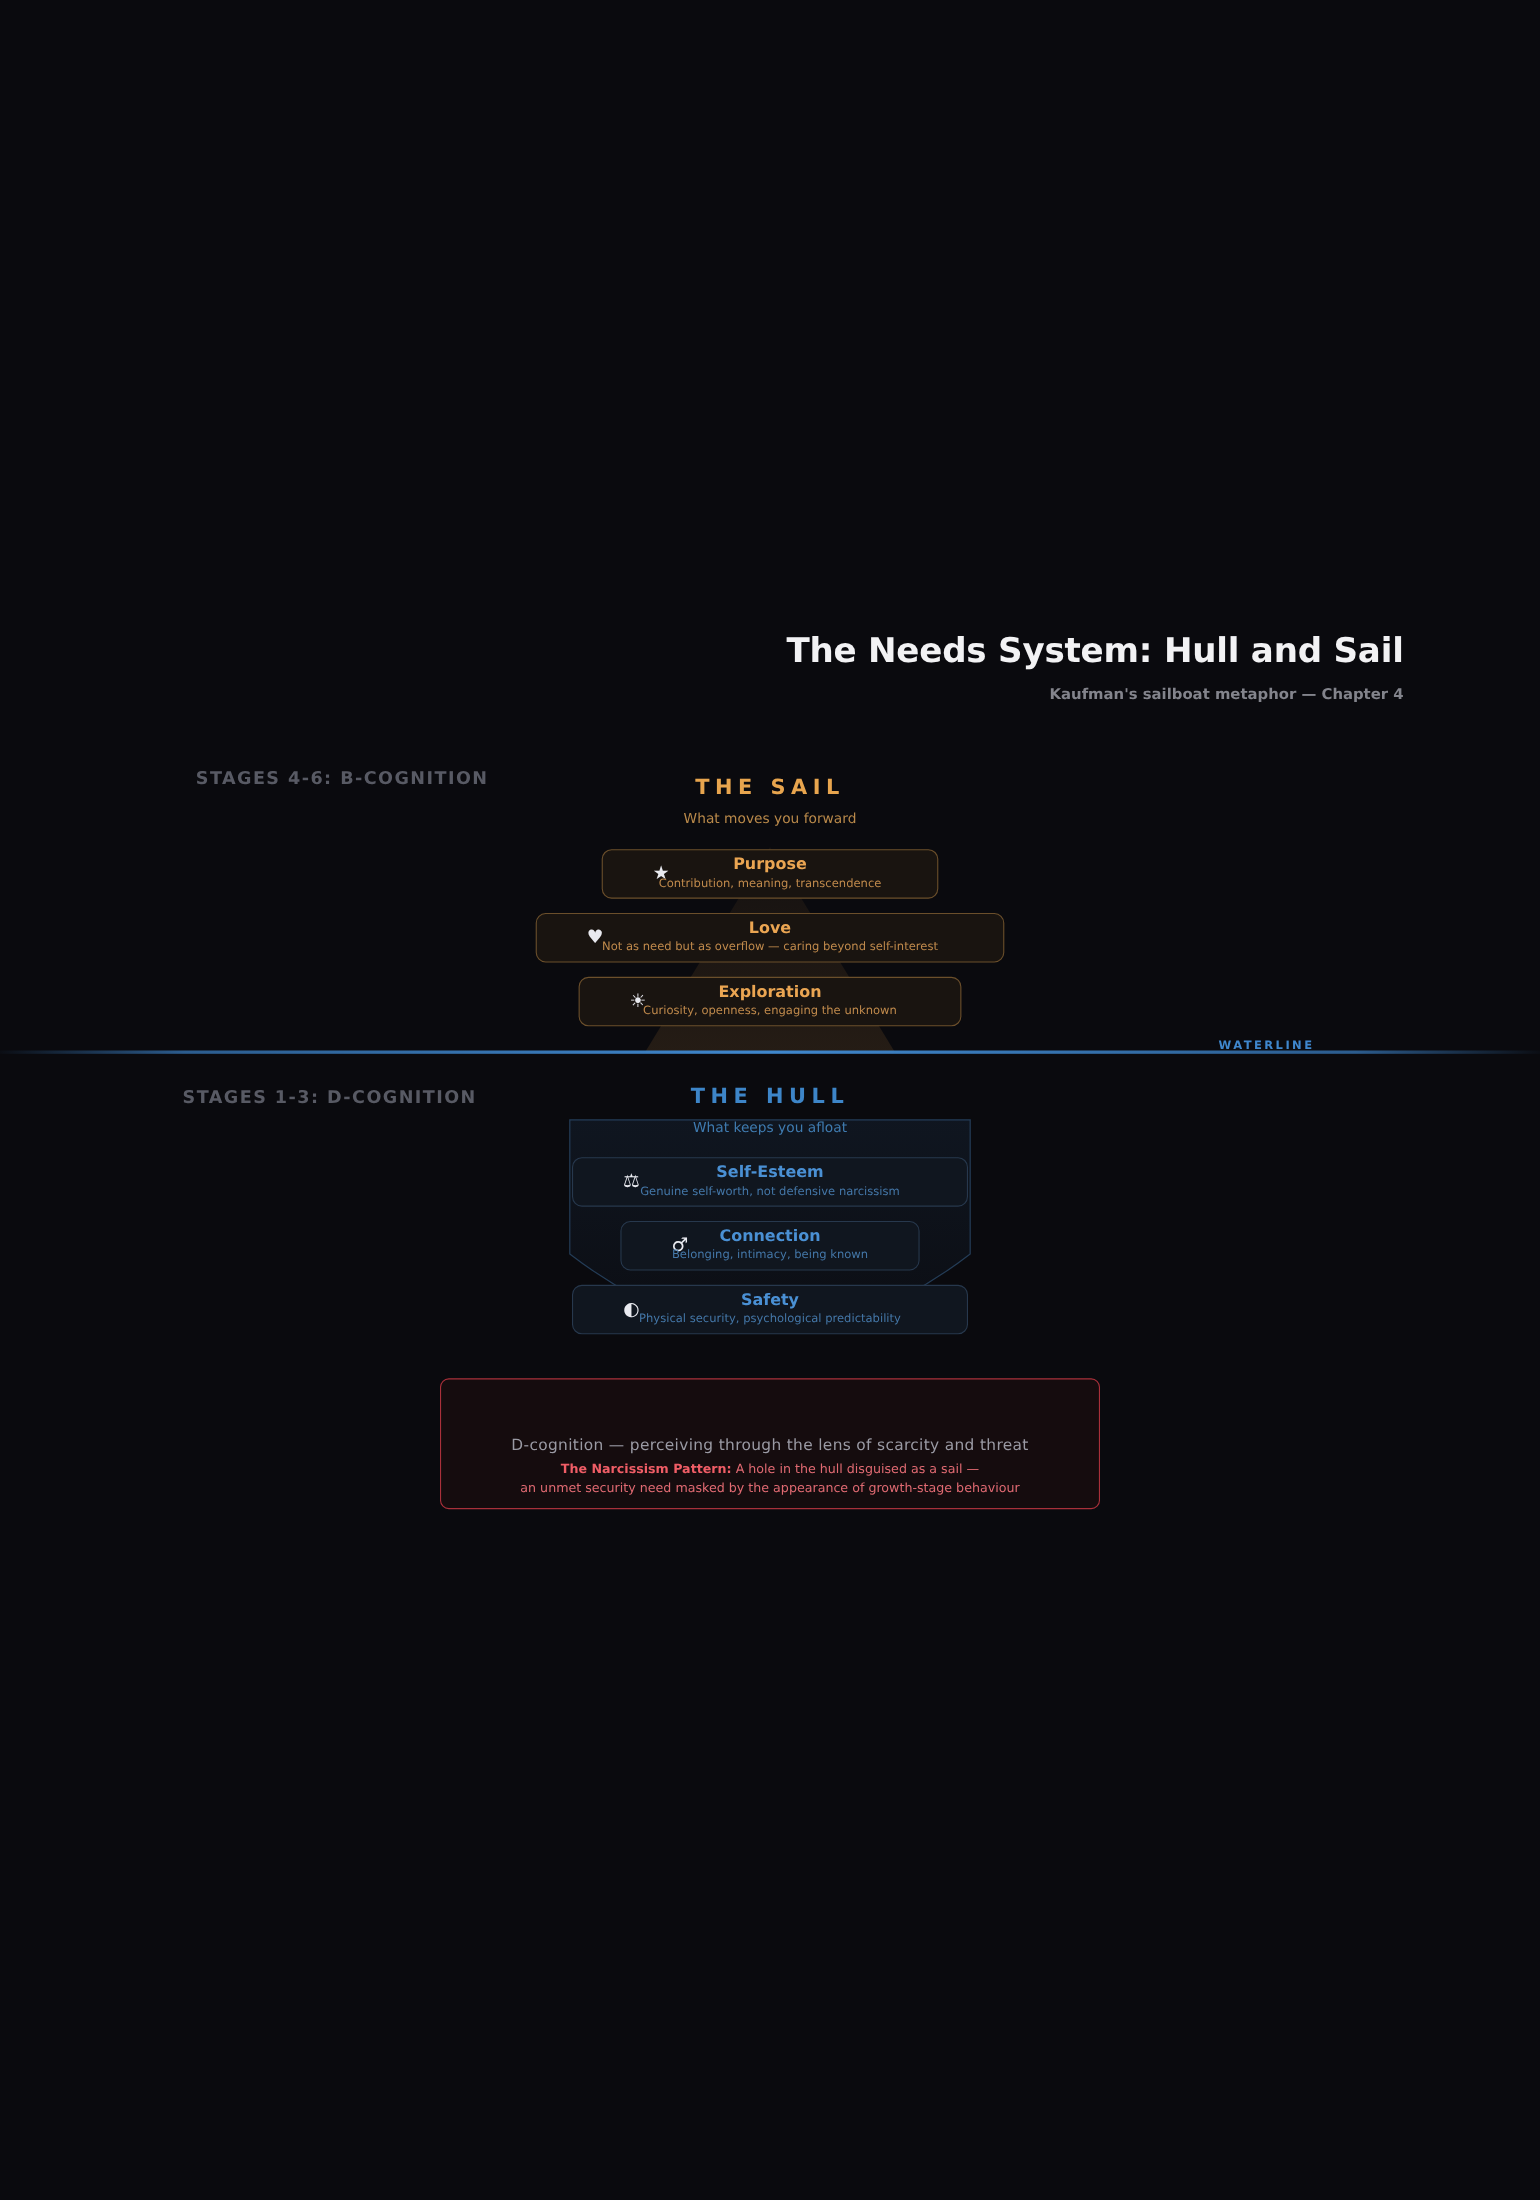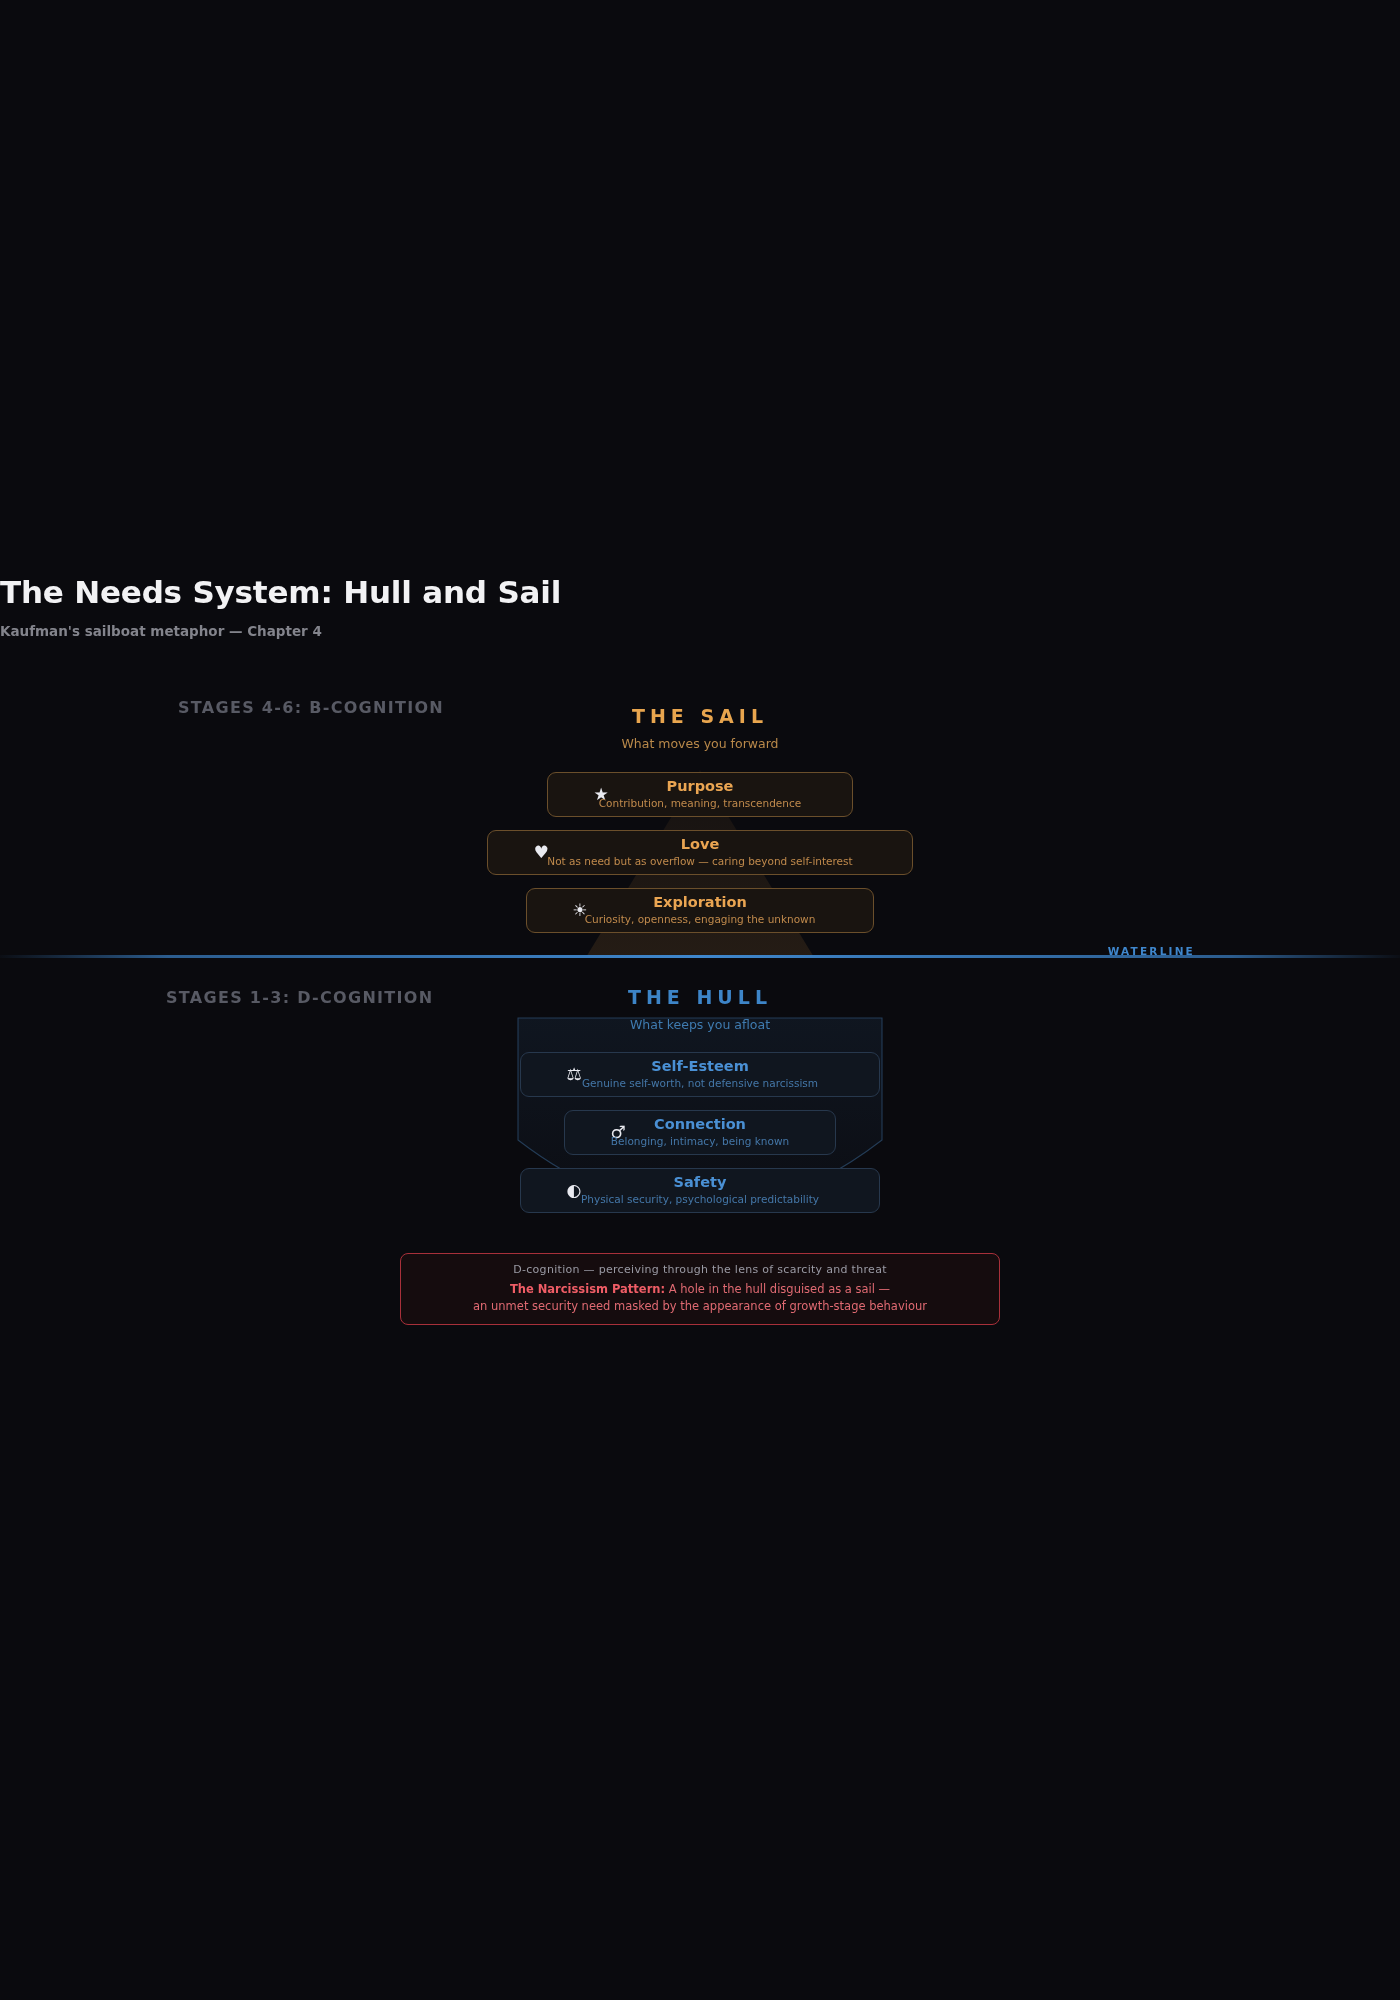--- a/index.html
+++ b/index.html
@@ -24,21 +24,21 @@
     width: 1400px;
     height: 2000px;
   }
 
   
   .header {
     position: absolute;
     left: 0;
     top: 575px;
     width: 1276px;
-    text-align: left;
+    text-align: right;
   }
   .title {
     font-size: 31px;
     font-weight: bold;
     color: #f2f2f4;
     letter-spacing: -0.2px;
     line-height: 1.1;
     margin: 0;
   }
   .subtitle {
@@ -203,24 +203,25 @@
     top: 1253px;
     width: 600px;
     box-sizing: border-box;
     border: 1px solid #a8303a;
     border-radius: 8px;
     background: #150c0e;
     padding: 8px 14px 10px 14px;
     text-align: center;
   }
   .narc-dcog {
-    font-size: 11px;
+    font-size: 14px;
     color: #9a9aa4;
     letter-spacing: 0.3px;
     line-height: 1.45;
+    margin-top: 42px;
   }
   .narc-body {
     margin-top: 3px;
     font-size: 11.5px;
     color: #e06a72;
     line-height: 1.45;
   }
   .narc-body b { color: #ef5d66; }
 </style>
 </head>

